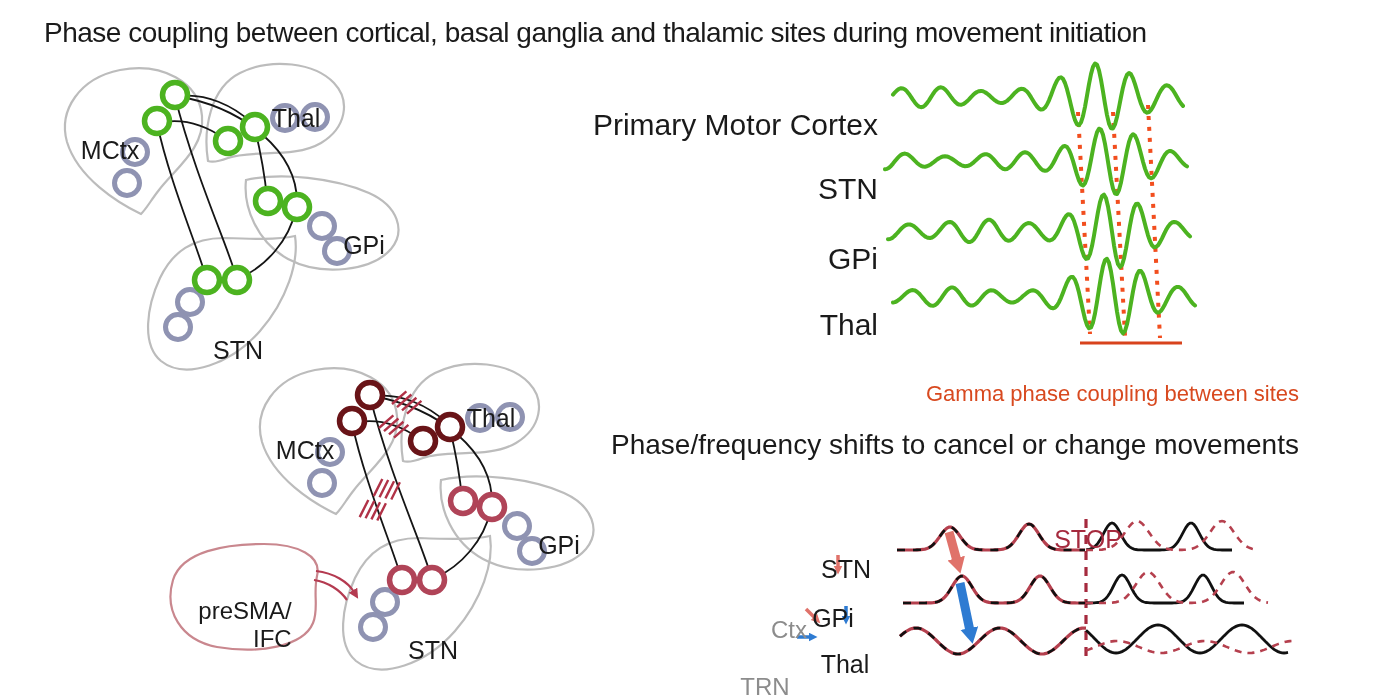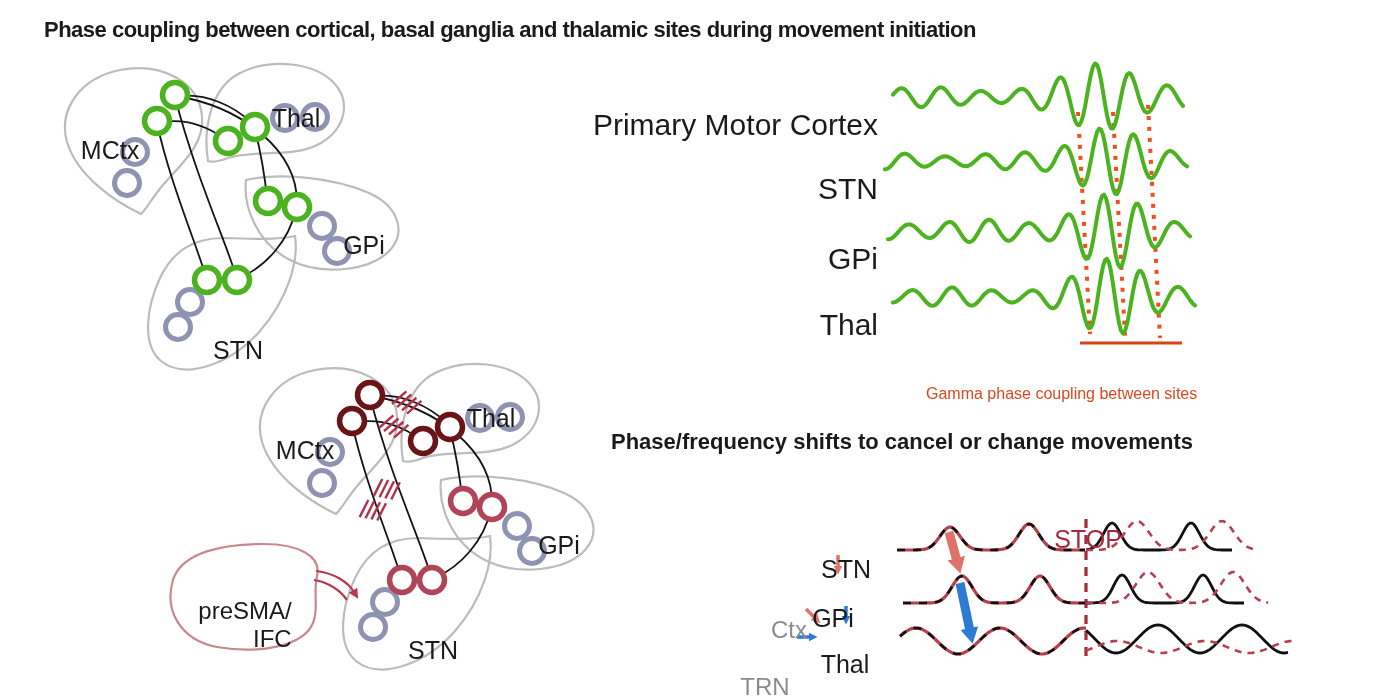--- a/index.html
+++ b/index.html
@@ -2,25 +2,25 @@
 <html style="--text: #1a1a1a; --green: #4cb320; --node-gray: #8f93b2; --blob-outline: #bcbcbc; --connection: #151515; --maroon: #691418; --crimson: #b04458; --hash: #b13247; --presma-outline: #c9878e; --presma-arrow: #b43a50; --dotted-orange: #f24e1e; --caption-orange: #d8491f; --underline-orange: #d8431c; --stop-red: #a52a3e; --overlap-red: #b5404e; --salmon: #e0726a; --blue: #2e7bd2; --label-gray: #8c8c8c;"><head>
 <meta charset="utf-8">
 <style>
   html,body{margin:0;padding:0;}
   body{width:1400px;height:700px;position:relative;background:#ffffff;overflow:hidden;
        font-family:"Liberation Sans", sans-serif;}
   svg{position:absolute;left:0;top:0;}
   .lbl{position:absolute;white-space:nowrap;color:var(--text,#1a1a1a);
        font-family:"Liberation Sans", sans-serif;transform:translate(-50%,-50%);margin-top:28px;}
   .lbl-r{transform:translate(-100%,-50%);}
-  .title{position:absolute;font-weight:700;font-size:22px;color:var(--text,#111);white-space:nowrap;}
+  .title{position:absolute;font-weight:400;font-size:28px;color:var(--text,#111);white-space:nowrap;}
   .t1{letter-spacing:-0.5px;}
   .net-lbl{font-size:25px;}
   .wave-lbl{font-size:30px;}
-  .caption{color:var(--caption-orange,#d8491f);font-size:16px;transform:translateY(-50%);}
+  .caption{color:var(--caption-orange,#d8491f);font-size:22px;transform:translateY(-50%);}
   .stop-lbl{color:var(--stop-red,#a52a3e);font-size:25px;}
   .gray-lbl{color:var(--label-gray,#8c8c8c);font-size:24px;text-align:center;}
   .presma{font-size:24px;text-align:right;line-height:28px;}
 </style>
 </head>
 <body>
 
 <svg id="fig" width="1400" height="700" viewBox="0 0 1400 700">
   <defs>
     <marker id="ah-salmon-l" markerUnits="userSpaceOnUse" markerWidth="26" markerHeight="26" refX="3" refY="9" orient="auto">

